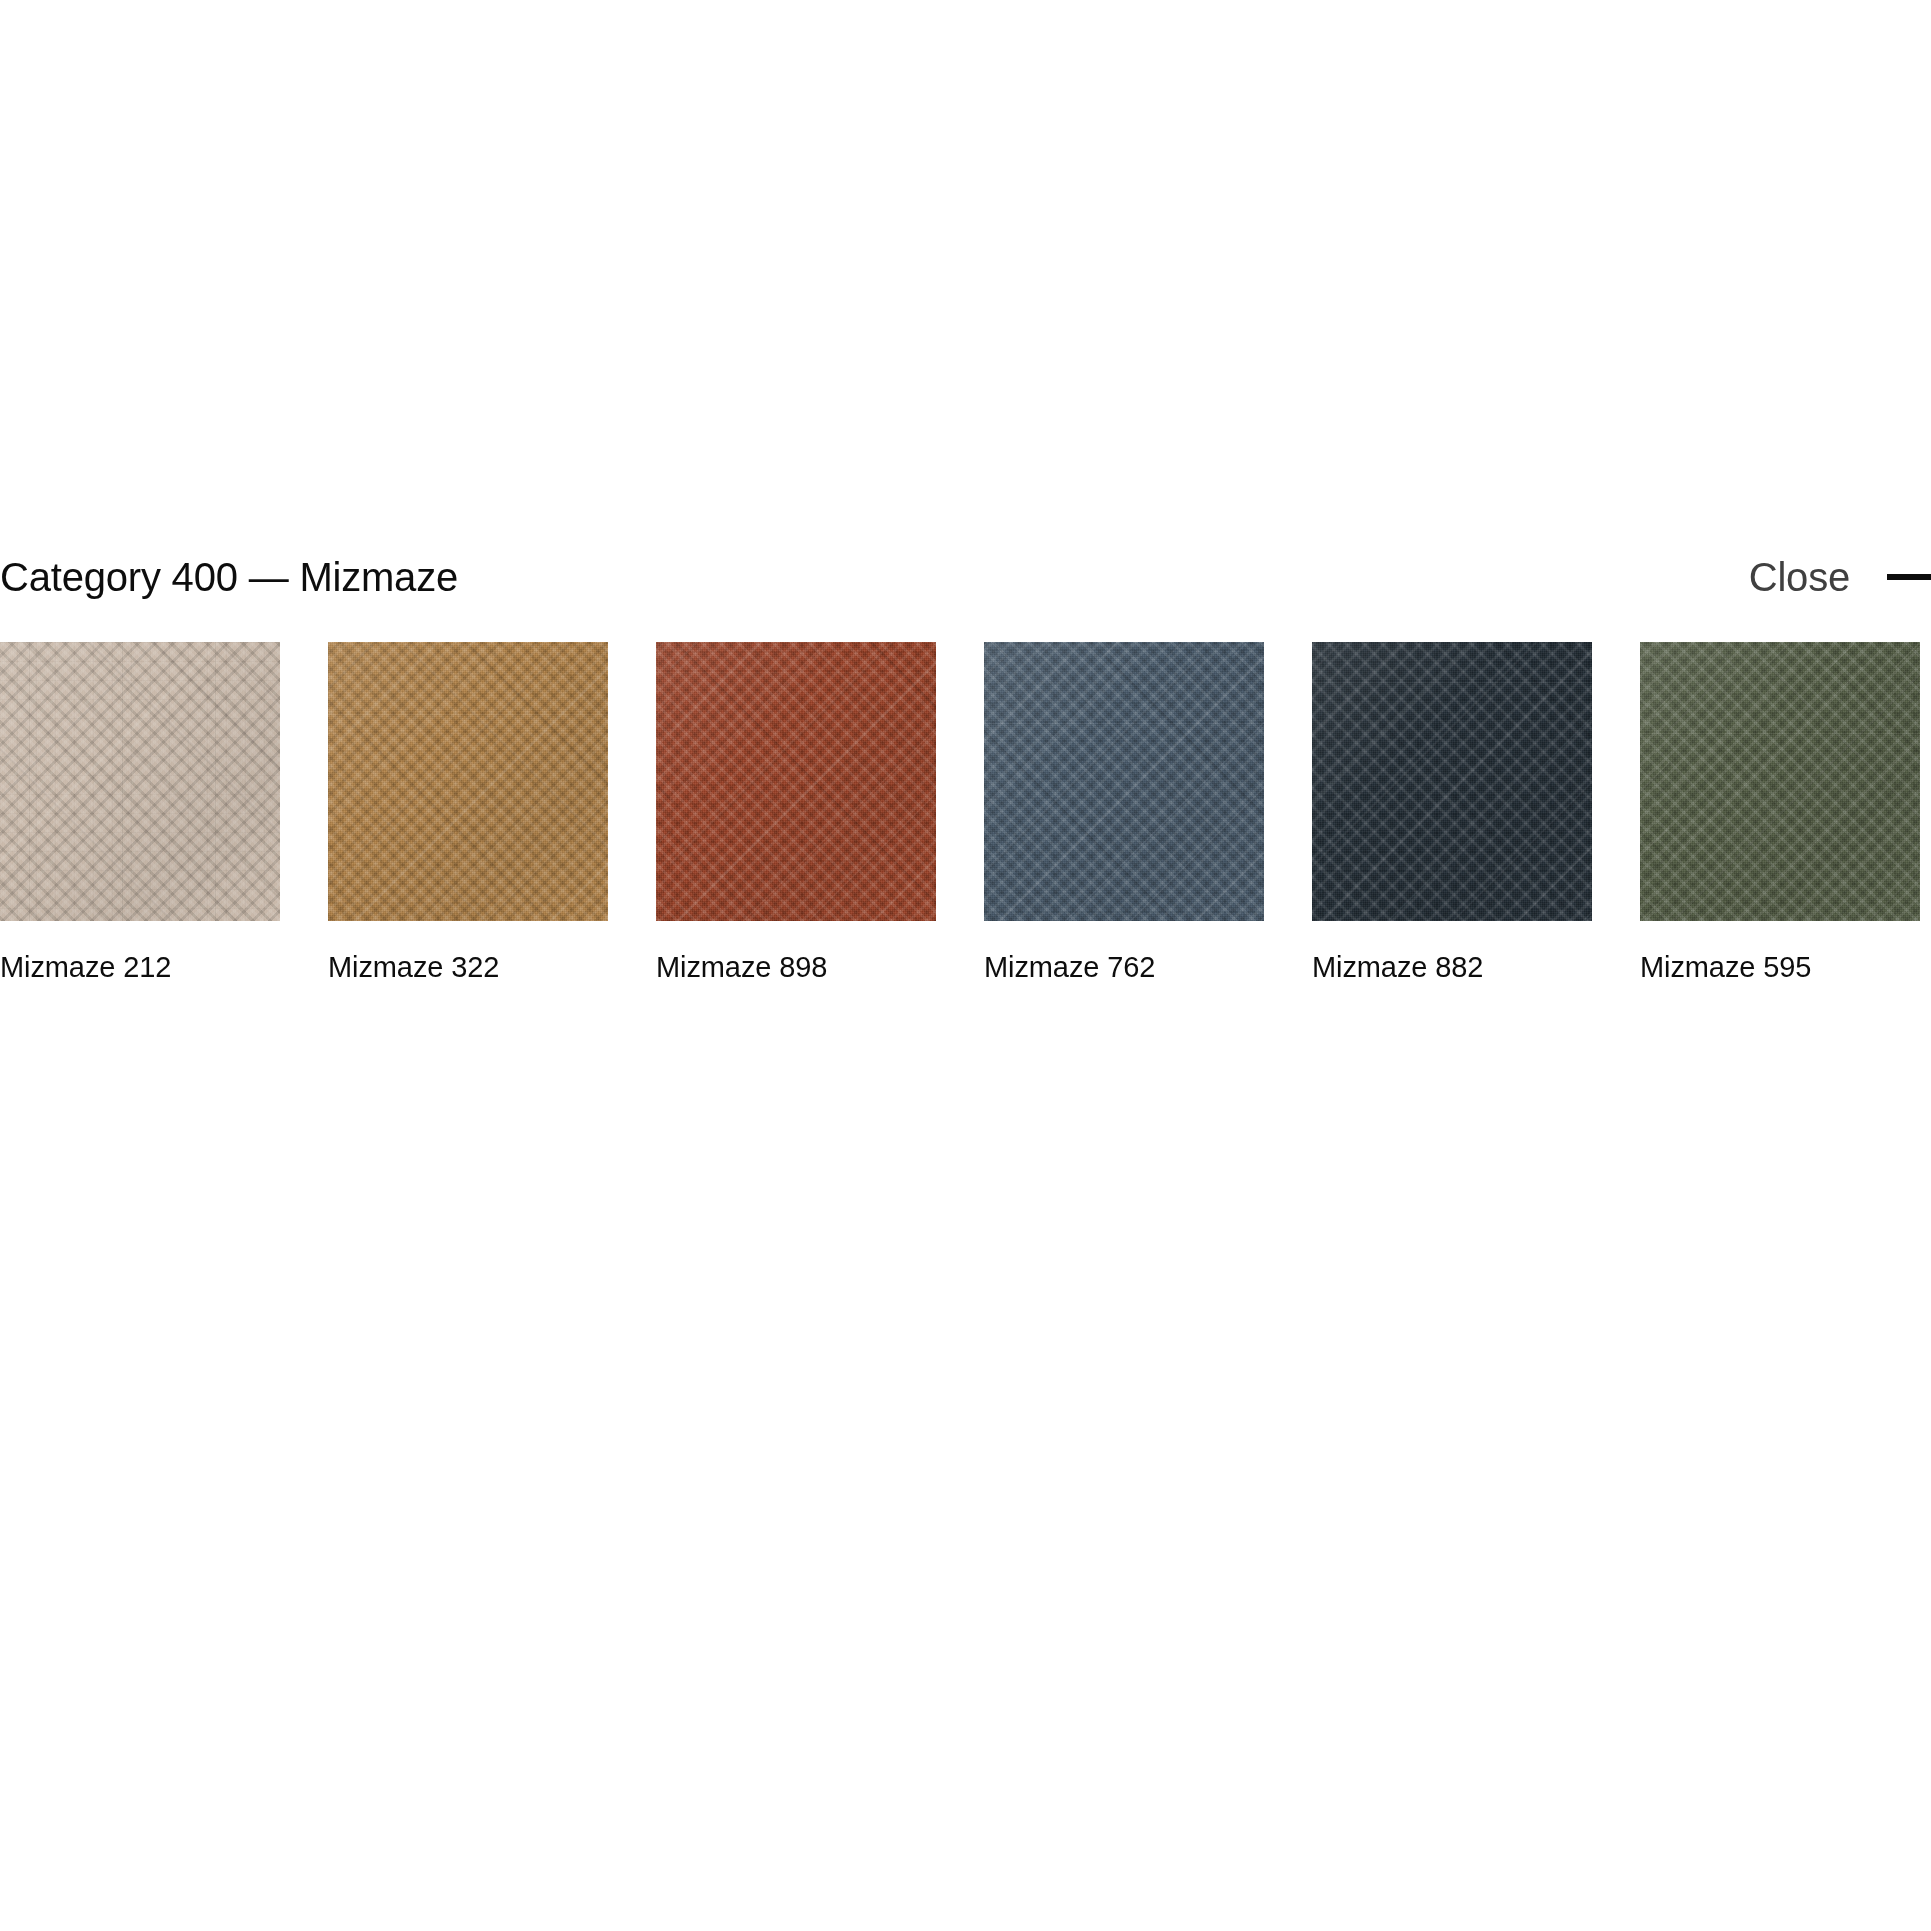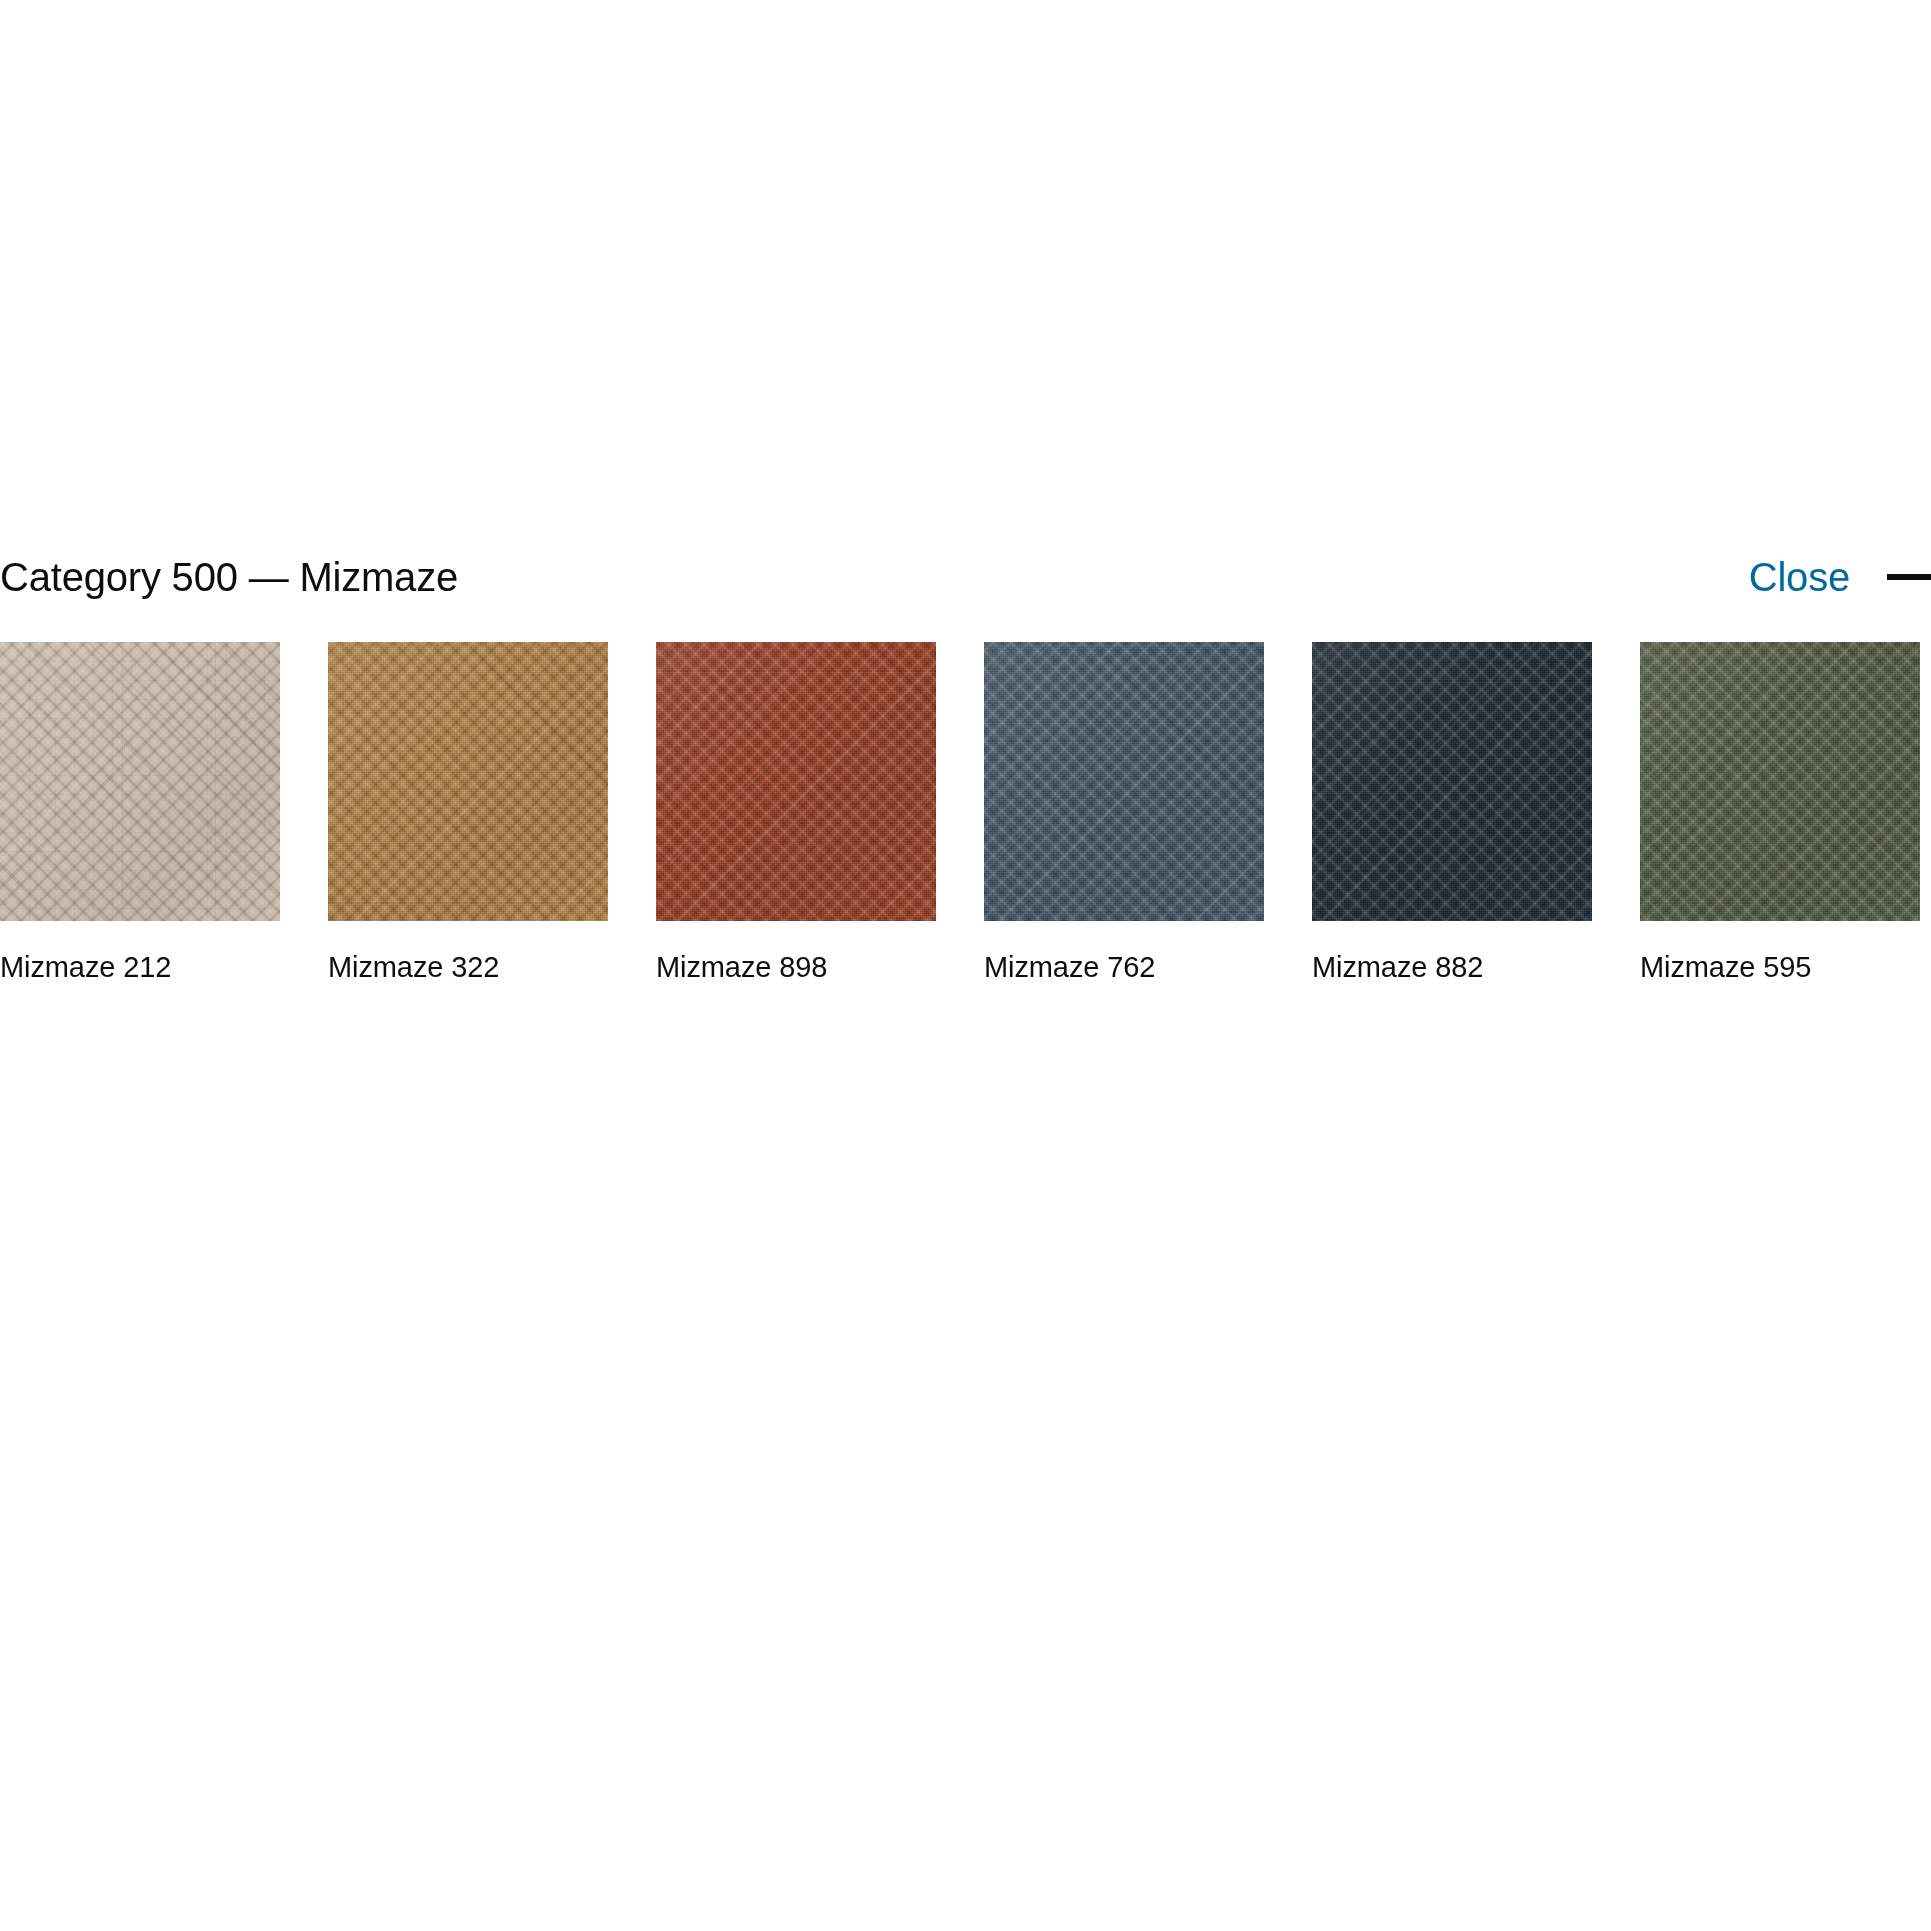--- a/index.html
+++ b/index.html
@@ -45,21 +45,21 @@
   }
   .header-right {
     display: flex;
     align-items: center;
     gap: 37px;
   }
   .close-label {
     font-size: 40px;
     font-weight: 400;
     letter-spacing: -0.2px;
-    color: #0369a1;
+    color: #404040;
     line-height: 1;
     white-space: nowrap;
   }
   .close-dash {
     display: block;
     width: 44px;
     height: 5.8px;
     background: #0d0d0d;
   }
 
@@ -209,21 +209,21 @@
     color: #0d0d0d;
     white-space: nowrap;
   }
 </style>
 </head>
 <body>
 
 <div class="page">
 
   <div class="header">
-    <div class="header-title">Category 500 — Mizmaze</div>
+    <div class="header-title">Category 400 — Mizmaze</div>
 
     <div class="header-right">
       <div class="close-label">Close</div>
       <span class="close-dash"></span>
     </div>
   </div>
 
   <div class="grid">
       <div class="swatch-card">
         <div class="swatch-tile">

